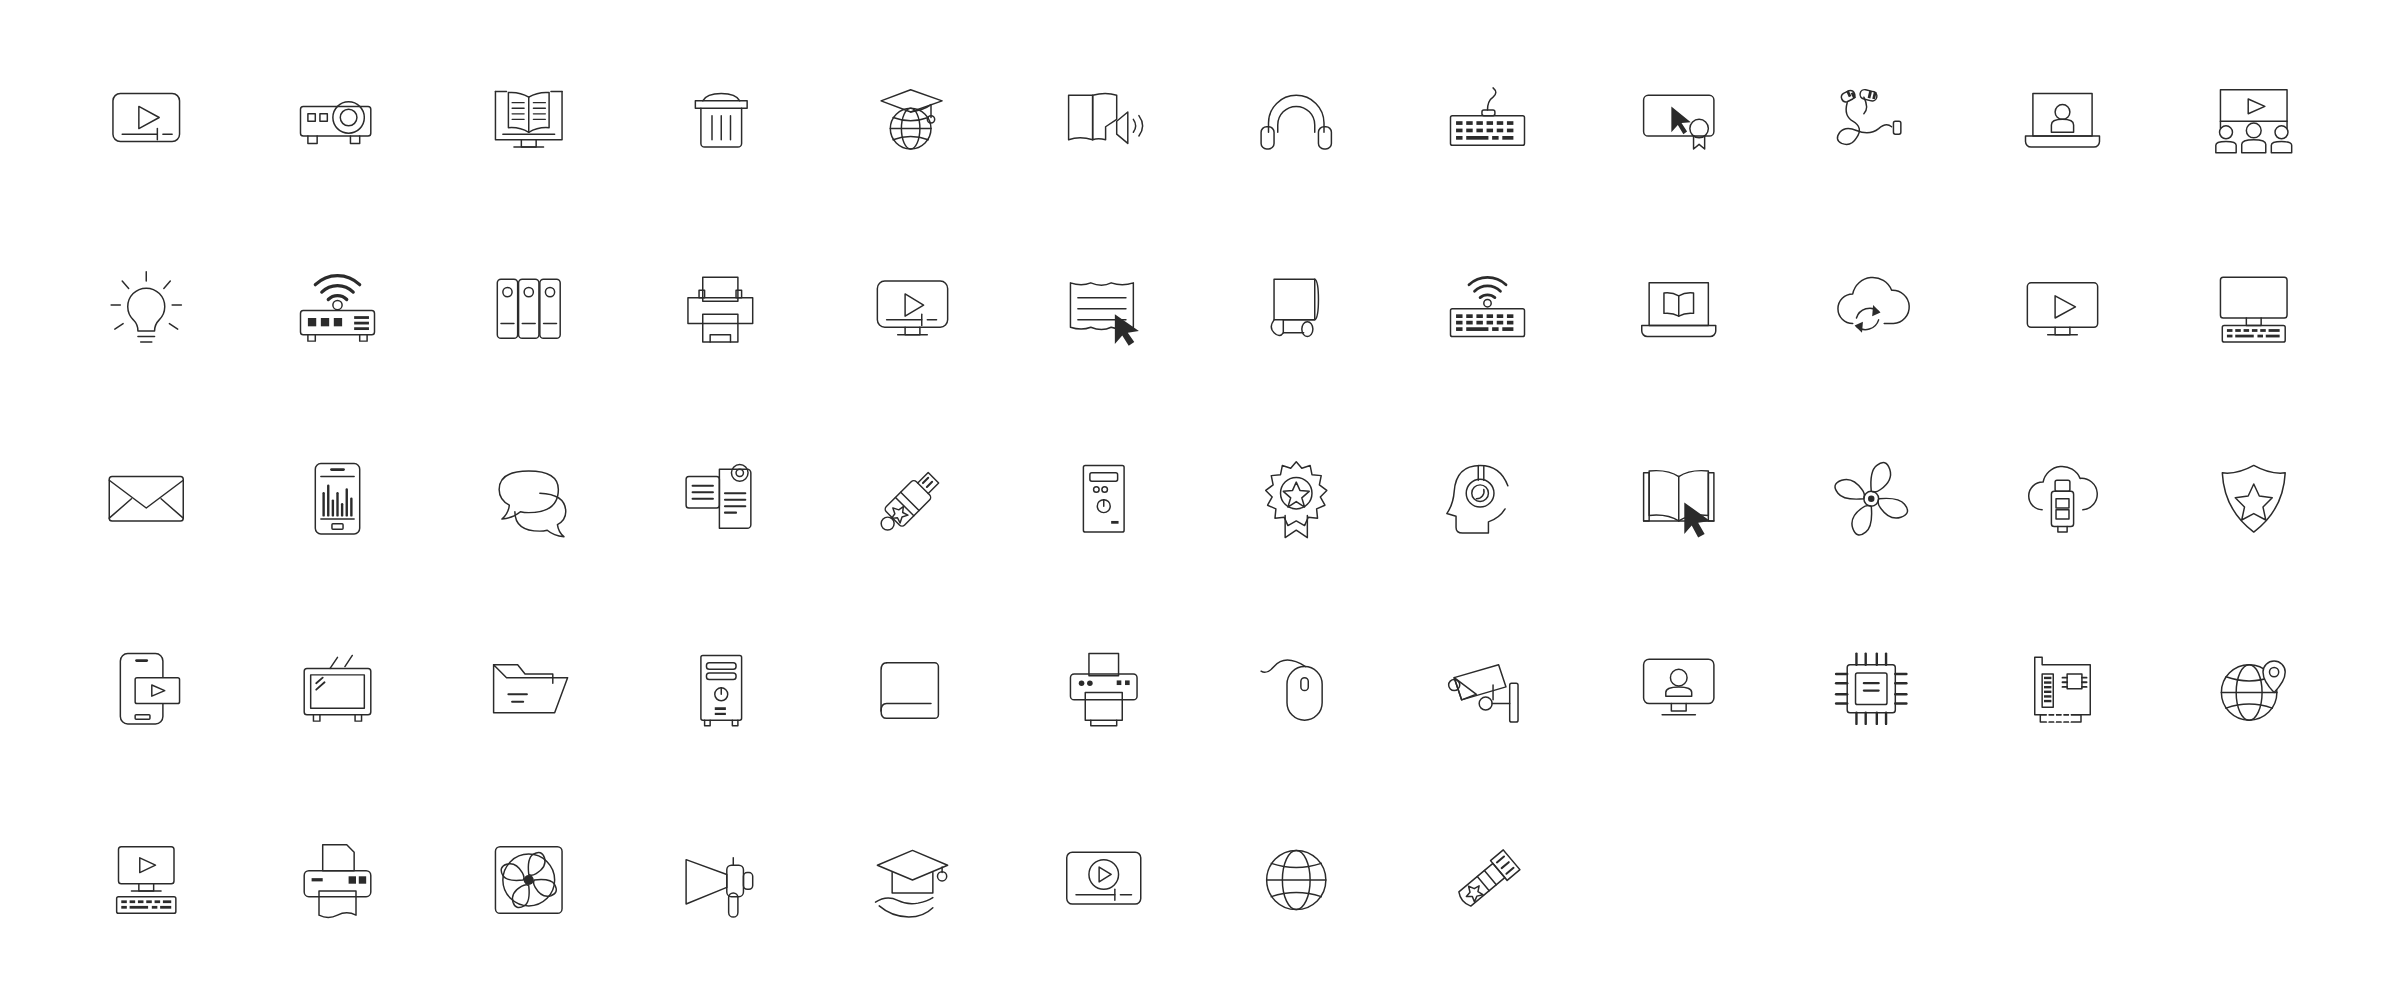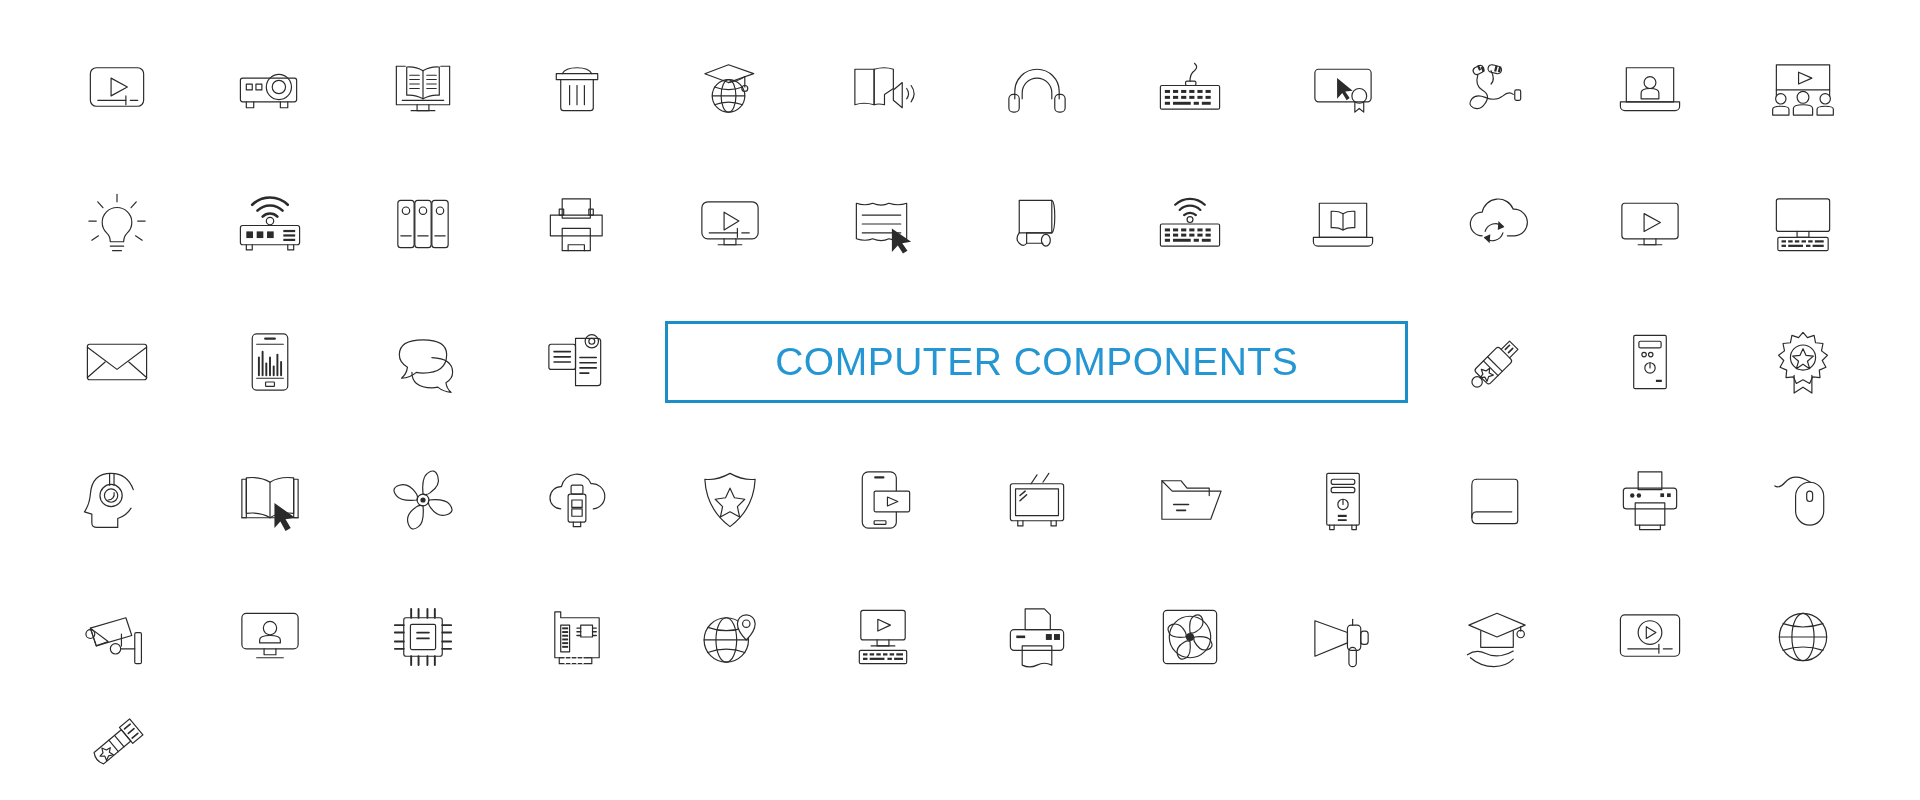--- a/index.html
+++ b/index.html
@@ -432,23 +432,20 @@
           <circle cx="70" cy="22" r="4"></circle>
           <g stroke-width="2.2">
             <line x1="54" y1="44" x2="76" y2="44"></line>
             <line x1="54" y1="51" x2="76" y2="51"></line>
             <line x1="54" y1="58" x2="76" y2="58"></line>
             <line x1="54" y1="65" x2="66" y2="65"></line>
           </g>
         </svg>
     </div>
 
-    <div class="title-box">
-      <span class="title-text">COMPUTER COMPONENTS</span>
-    </div>
 
     <div class="cell" title="USB flash drive with star">
       <svg viewBox="0 0 100 100">
           <g transform="rotate(-45 50 50)">
             <rect x="20" y="36" width="46" height="28" rx="4"></rect>
             <path d="M66 42 h16 v16 h-16"></path>
             <g stroke-width="2.2">
               <line x1="70" y1="46" x2="78" y2="46"></line>
               <line x1="70" y1="52" x2="78" y2="52"></line>
             </g>

